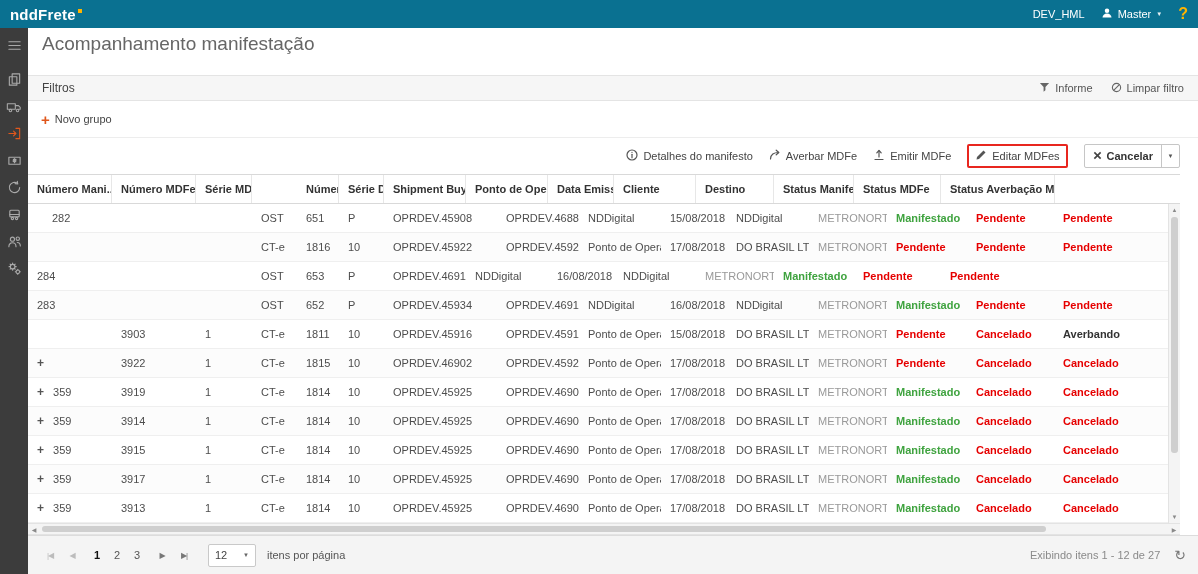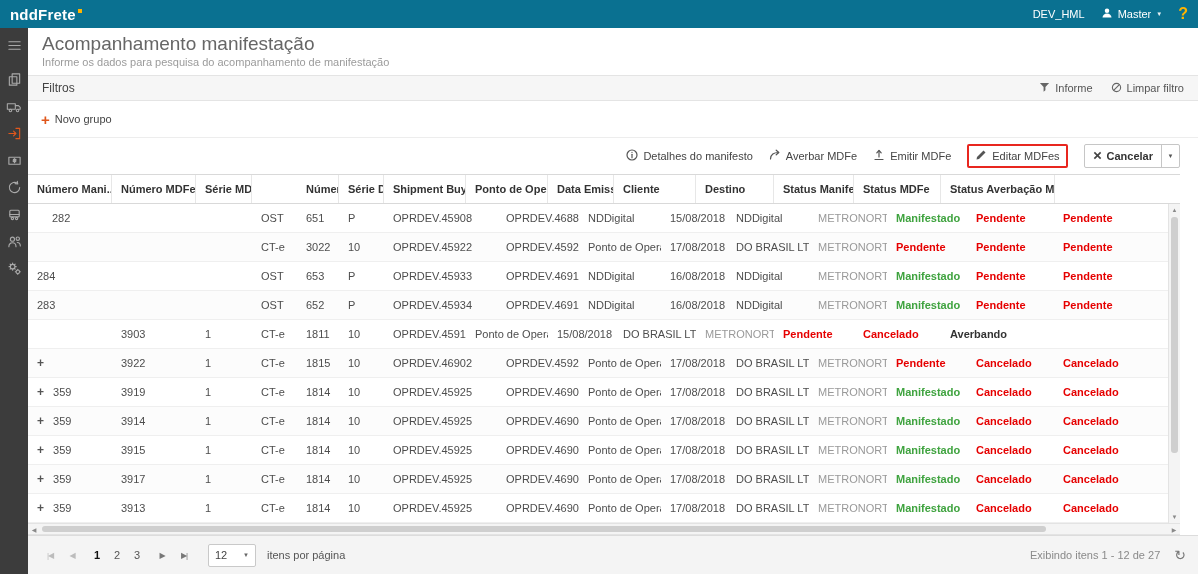--- a/index.html
+++ b/index.html
@@ -168,21 +168,20 @@
           <circle cx="11.5" cy="11.5" r="1.9"></circle>
           <path d="M11.5 8.8v.9M11.5 13.3v.9M8.8 11.5h.9M13.3 11.5h.9"></path>
         </svg></span>
     </div>
   </div>
 
 <div class="content">
 
   <div class="page-header">
     <h1>Acompanhamento manifestação</h1>
-    <div class="subtitle">Informe os dados para pesquisa do acompanhamento de manifestação</div>
   </div>
 
   <div class="filters-bar">
     <span>Filtros</span>
     <div class="filters-actions">
       <span class="flink">
         <span><svg width="11" height="11" viewBox="0 0 12 12">
               <path d="M1 1h10L7 5.5V9L5 10.5V5.5z" fill="#666" stroke="none"></path>
             </svg></span>
         <span>Informe</span>
@@ -309,21 +308,21 @@
             </div>
           </div>
           <div class="grow">
             <div class="gcell" style="width: 84px;"></div>
             <div class="gcell" style="width: 84px;"></div>
             <div class="gcell" style="width: 56px;"></div>
             <div class="gcell" style="width: 45px;">
               <span>CT-e</span>
             </div>
             <div class="gcell" style="width: 42px;">
-              <span>3022</span>
+              <span>1816</span>
             </div>
             <div class="gcell" style="width: 45px;">
               <span>10</span>
             </div>
             <div class="gcell" style="width: 113px;">
               <span>OPRDEV.45922</span>
             </div>
             <div class="gcell" style="width: 82px;">
               <span>OPRDEV.45920</span>
             </div>
@@ -357,23 +356,20 @@
             <div class="gcell" style="width: 56px;"></div>
             <div class="gcell" style="width: 45px;">
               <span>OST</span>
             </div>
             <div class="gcell" style="width: 42px;">
               <span>653</span>
             </div>
             <div class="gcell" style="width: 45px;">
               <span>P</span>
             </div>
-            <div class="gcell" style="width: 113px;">
-              <span>OPRDEV.45933</span>
-            </div>
             <div class="gcell" style="width: 82px;">
               <span>OPRDEV.46912</span>
             </div>
             <div class="gcell" style="width: 82px;">
               <span>NDDigital</span>
             </div>
             <div class="gcell" style="width: 66px;">
               <span>16/08/2018 1...</span>
             </div>
             <div class="gcell" style="width: 82px;">
@@ -444,20 +440,23 @@
               <span>1</span>
             </div>
             <div class="gcell" style="width: 45px;">
               <span>CT-e</span>
             </div>
             <div class="gcell" style="width: 42px;">
               <span>1811</span>
             </div>
             <div class="gcell" style="width: 45px;">
               <span>10</span>
+            </div>
+            <div class="gcell" style="width: 113px;">
+              <span>OPRDEV.45916</span>
             </div>
             <div class="gcell" style="width: 82px;">
               <span>OPRDEV.45914</span>
             </div>
             <div class="gcell" style="width: 82px;">
               <span>Ponto de Operação ...</span>
             </div>
             <div class="gcell" style="width: 66px;">
               <span>15/08/2018 1...</span>
             </div>

